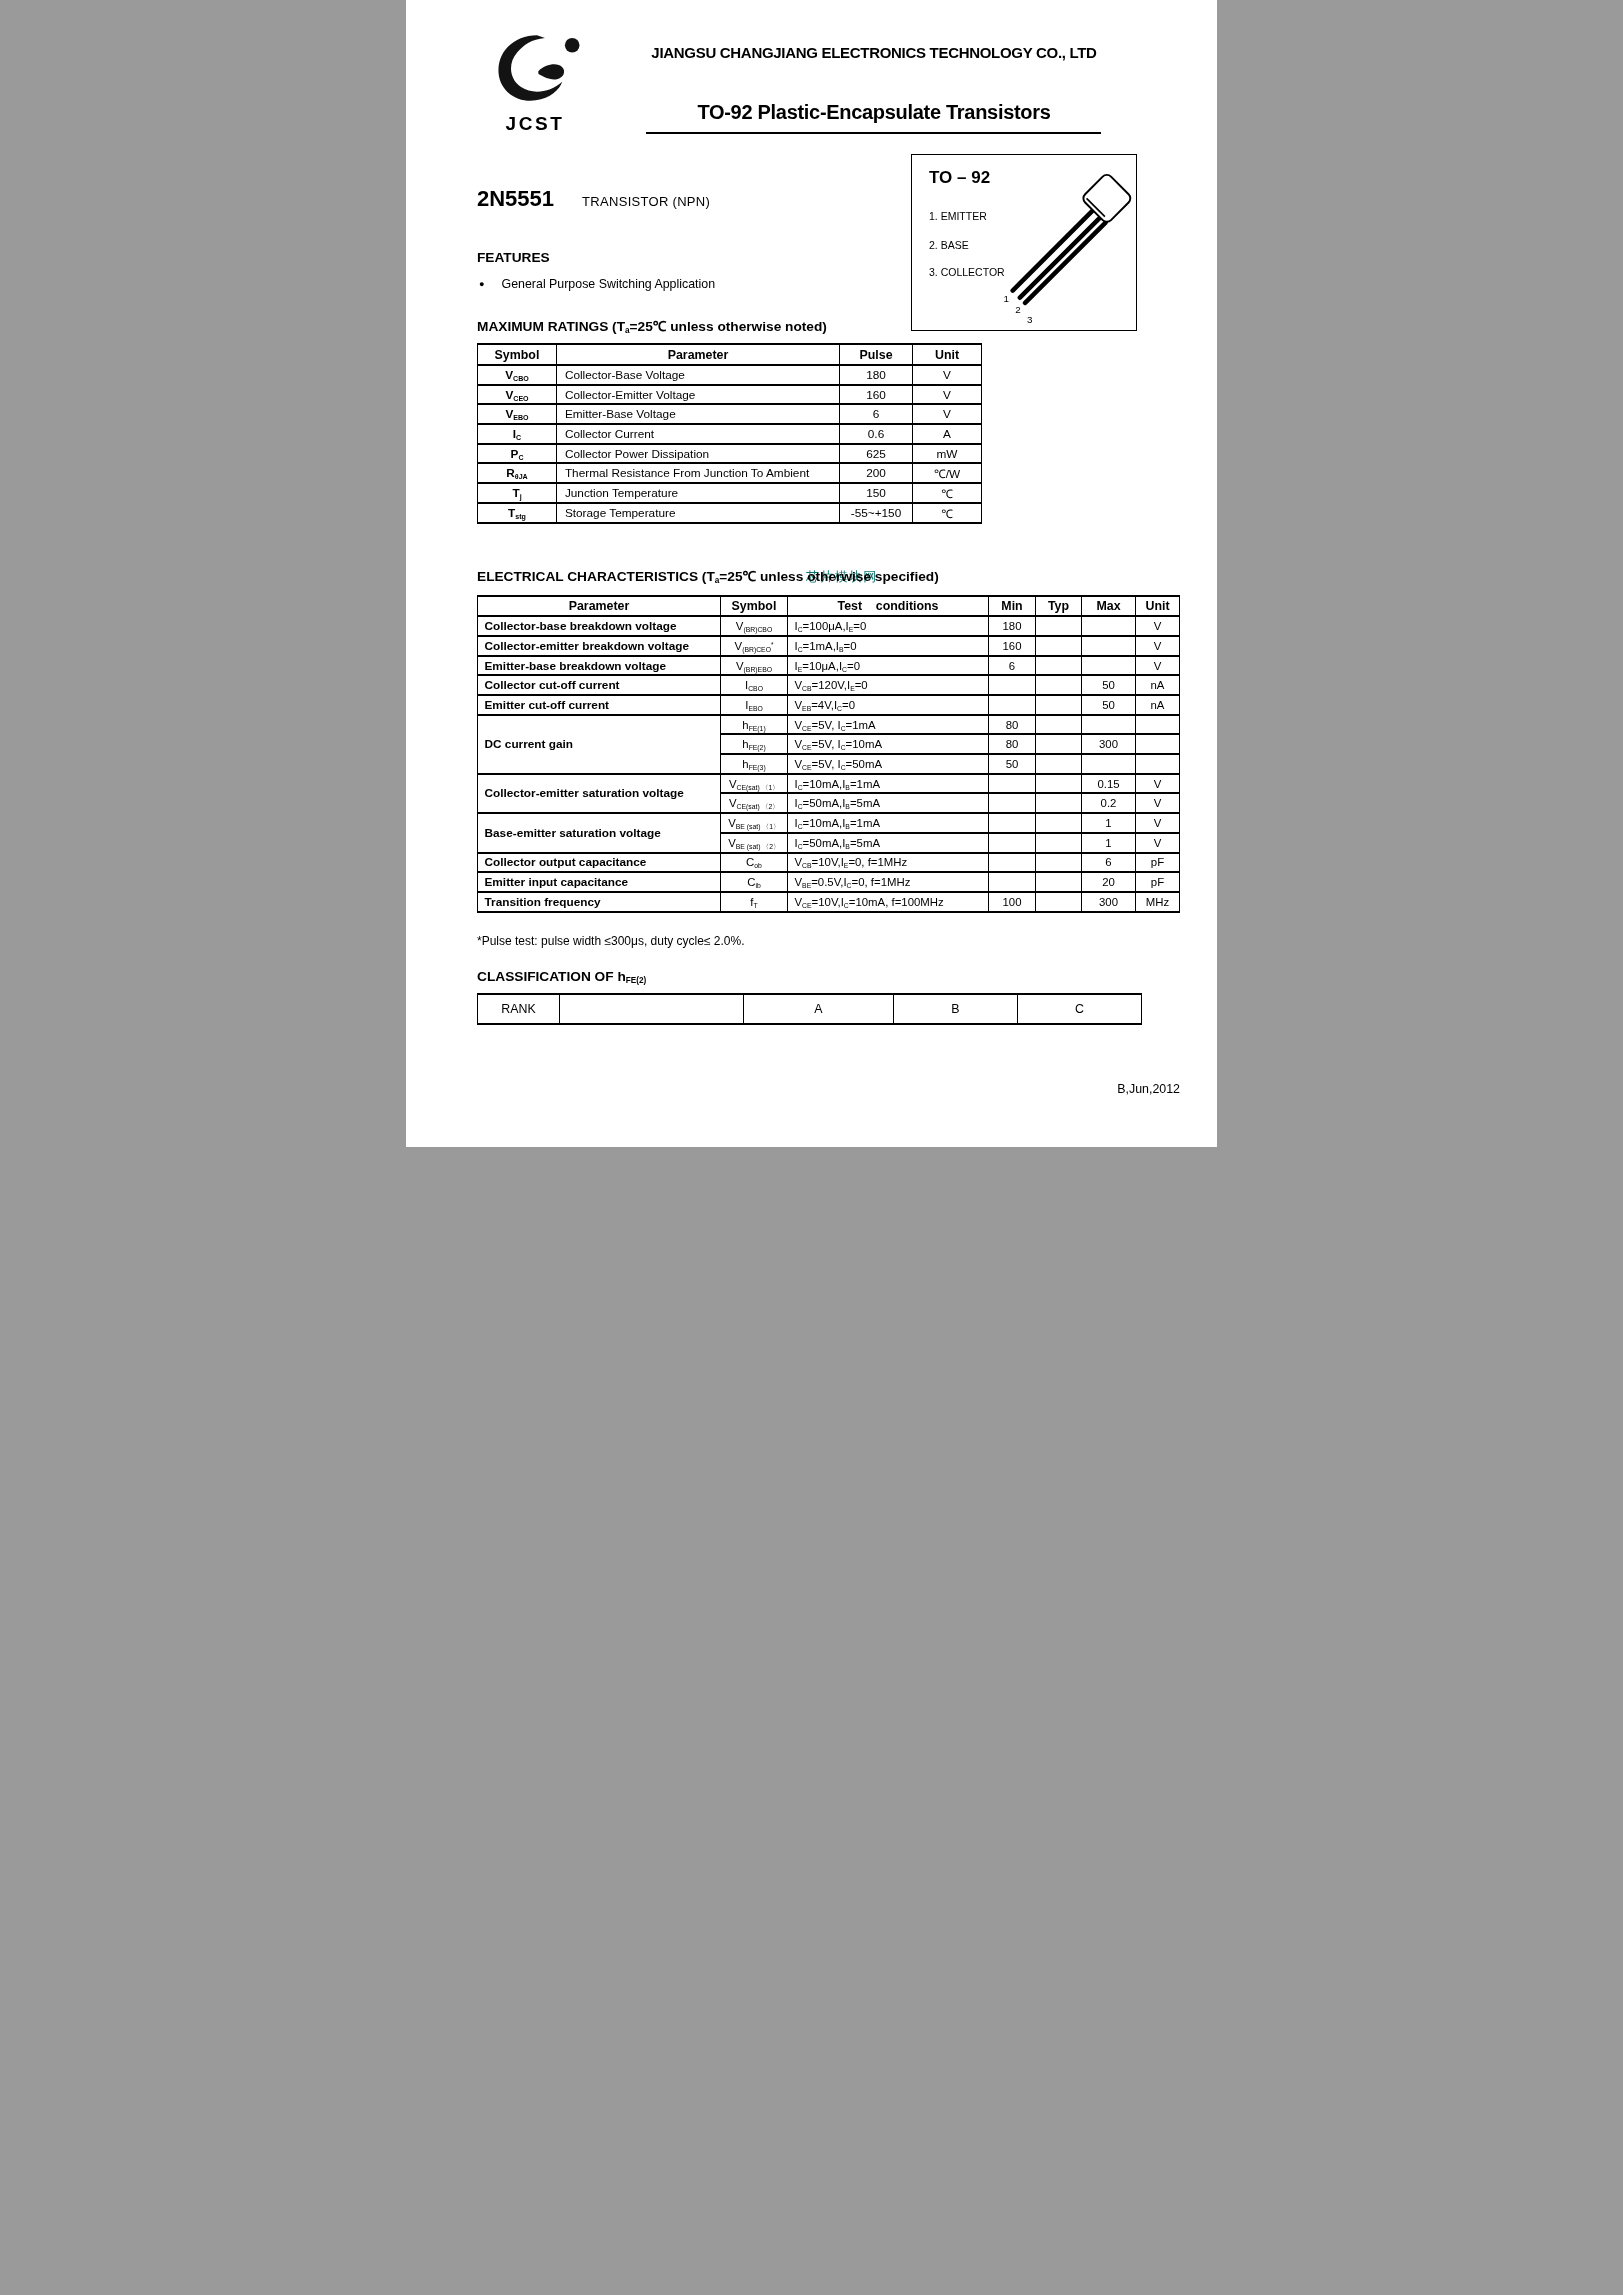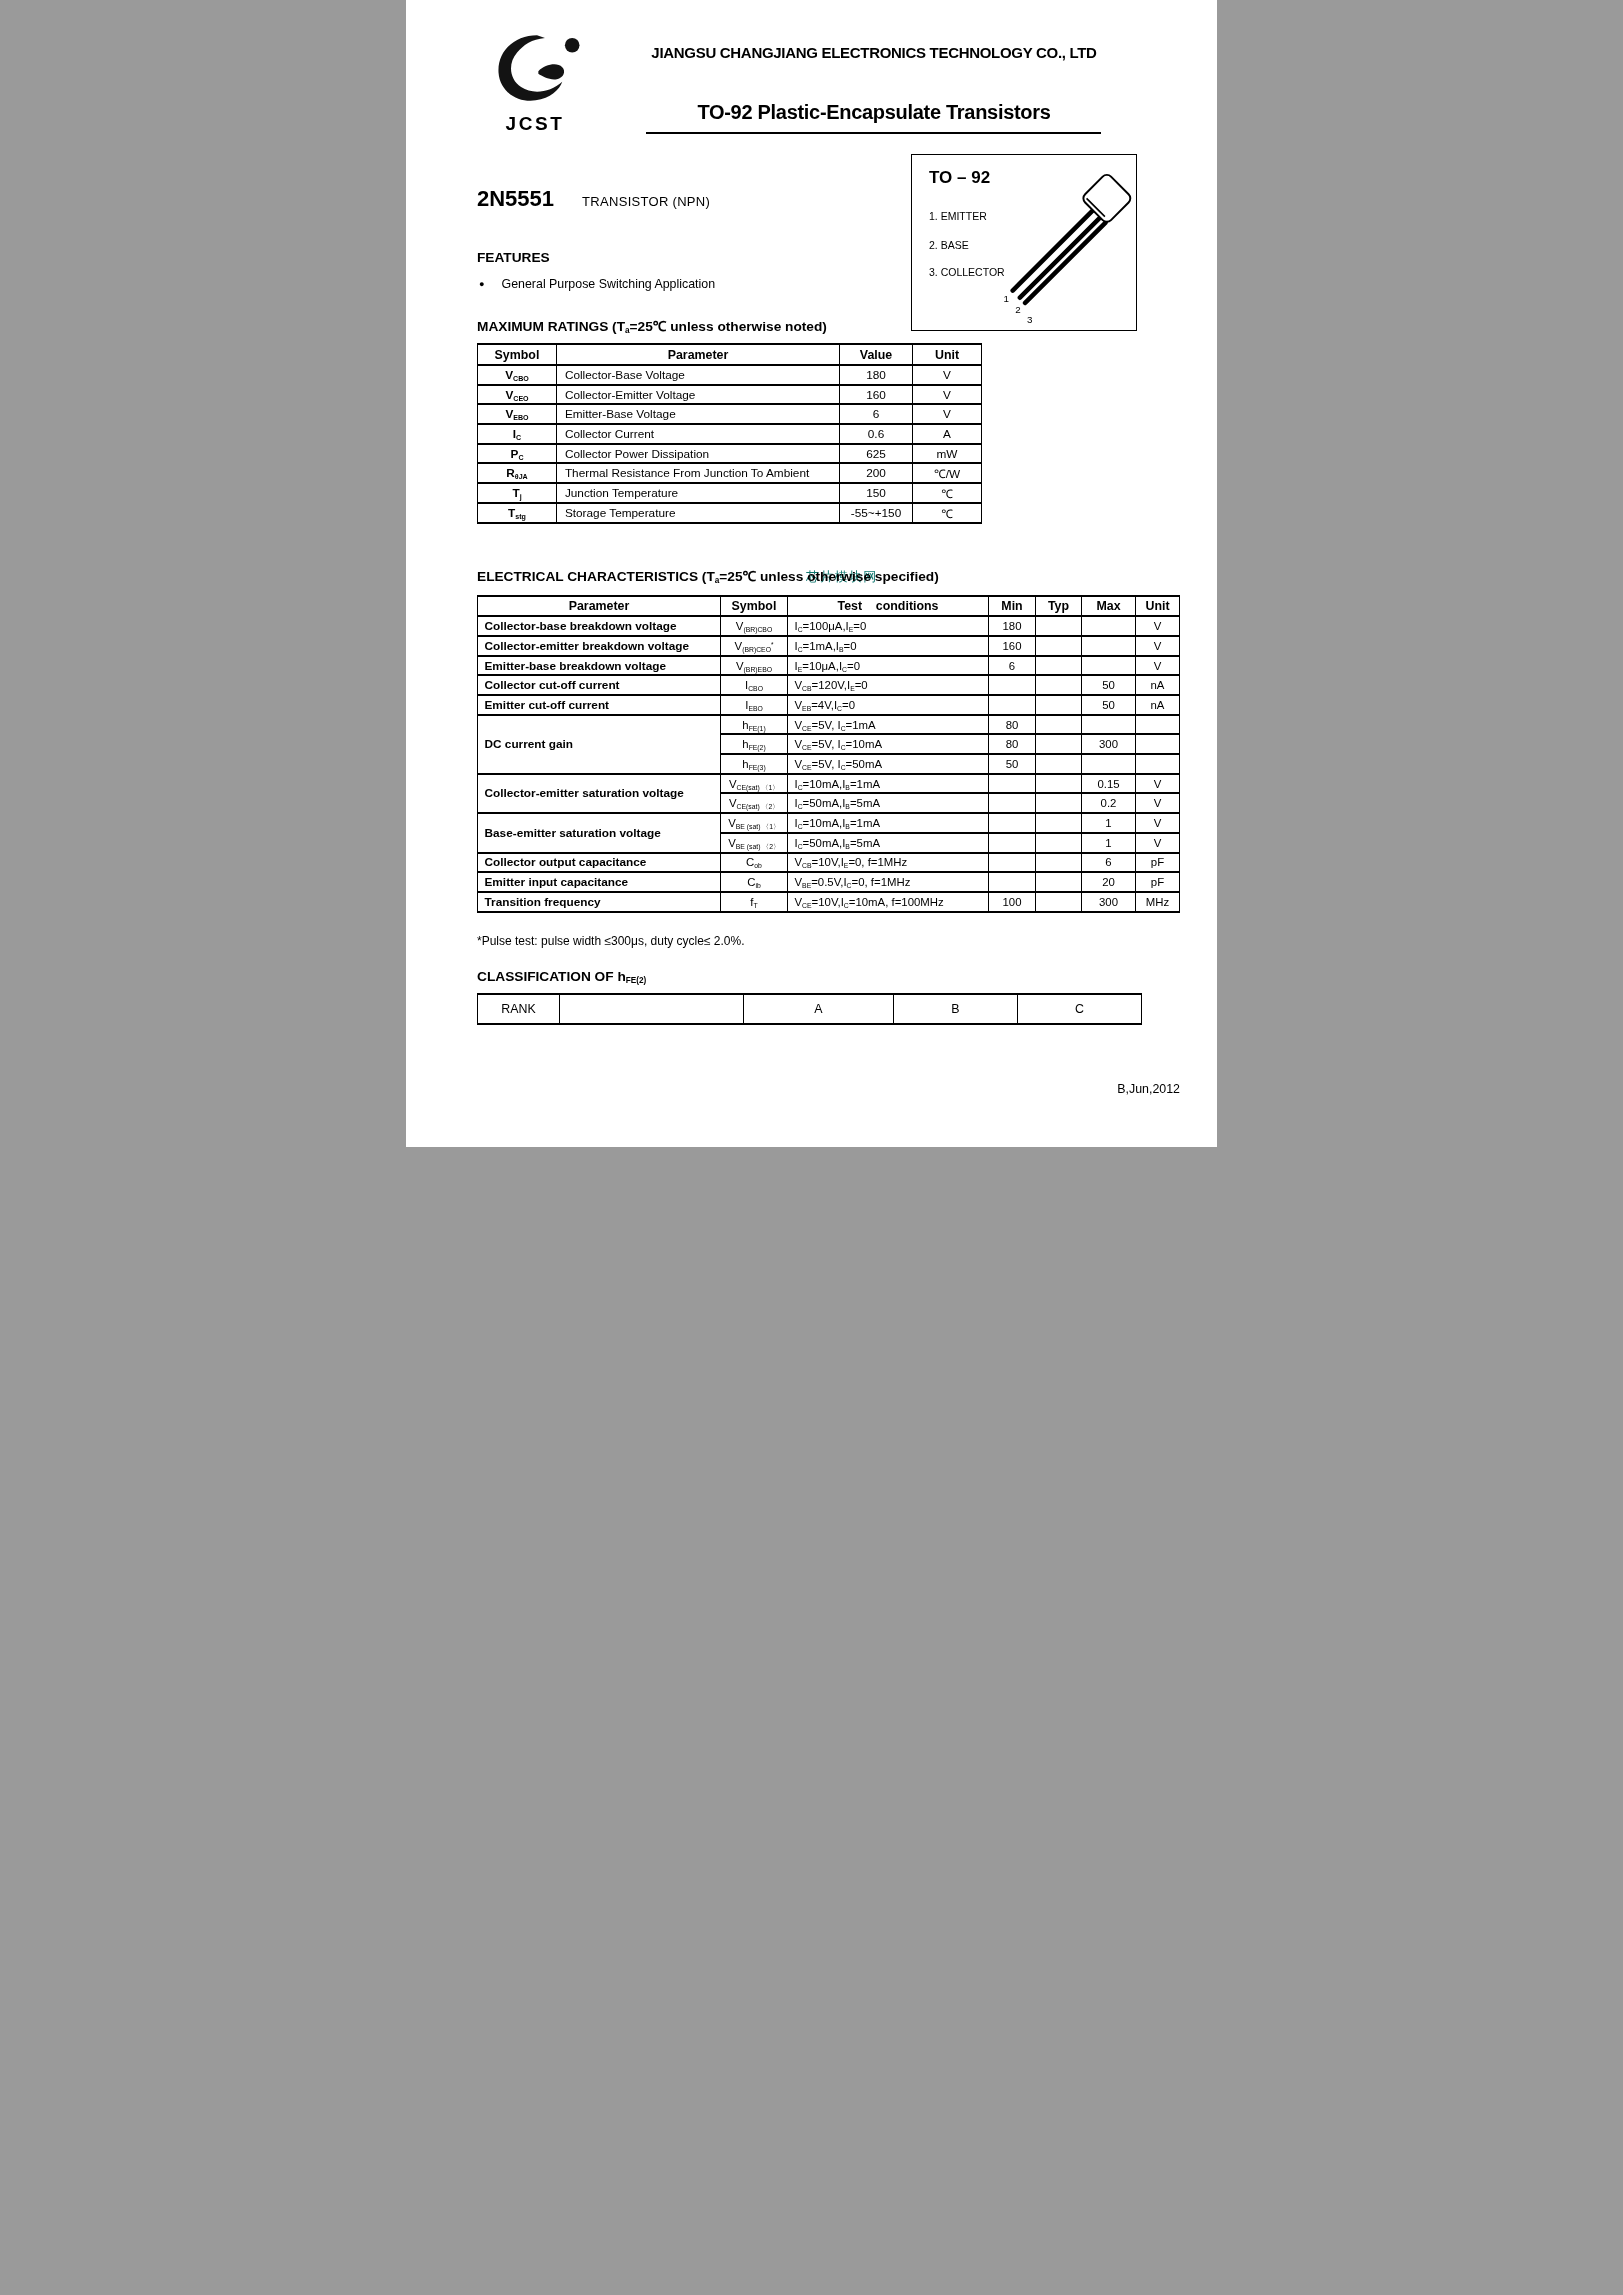--- a/index.html
+++ b/index.html
@@ -131,21 +131,21 @@
     <colgroup>
         <col style="width:79px">
         <col style="width:283px">
         <col style="width:73px">
         <col style="width:69px">
       </colgroup>
     <tbody>
         <tr>
       <th>Symbol</th>
       <th>Parameter</th>
-      <th>Value</th>
+      <th>Pulse</th>
       <th>Unit</th>
     </tr>
     <tr>
       <td class="sym">V<sub>CBO</sub></td>
       <td class="par">Collector-Base Voltage</td>
       <td>180</td>
       <td>V</td>
     </tr>
     <tr>
       <td class="sym">V<sub>CEO</sub></td>

